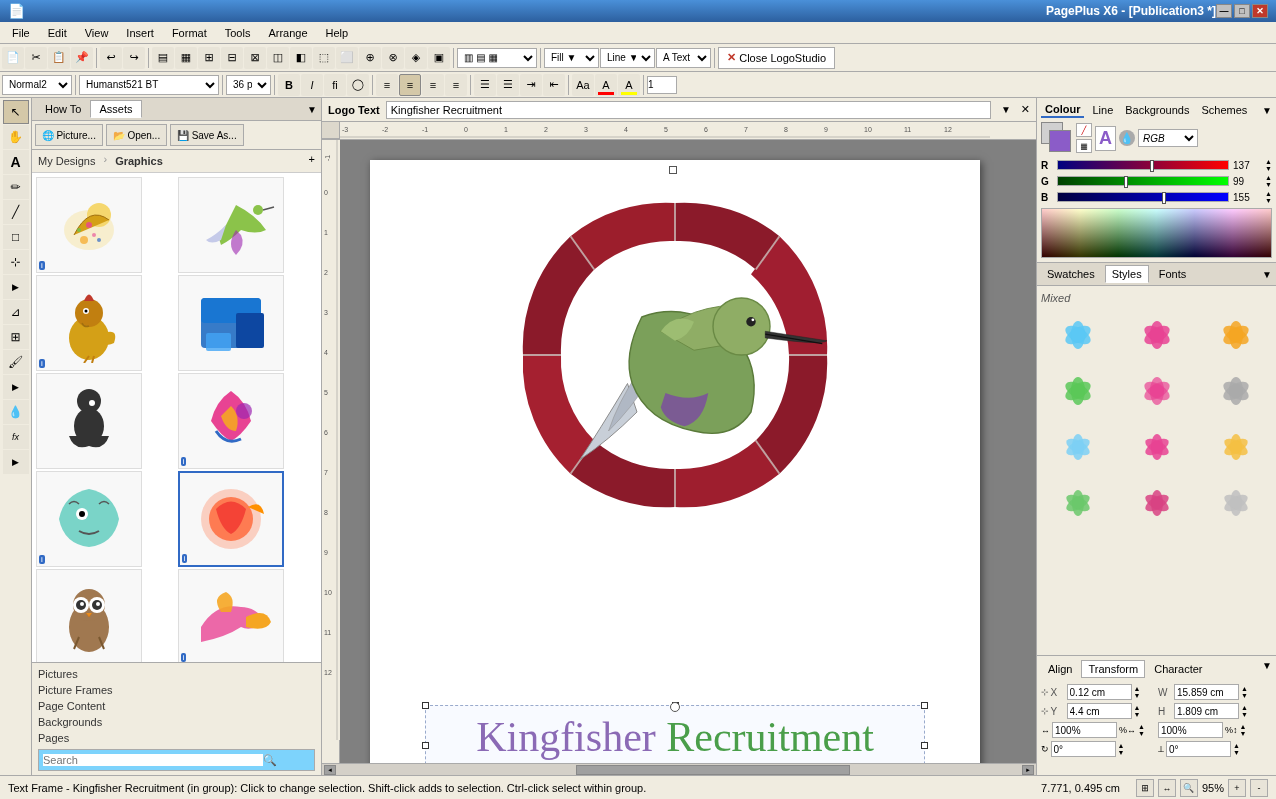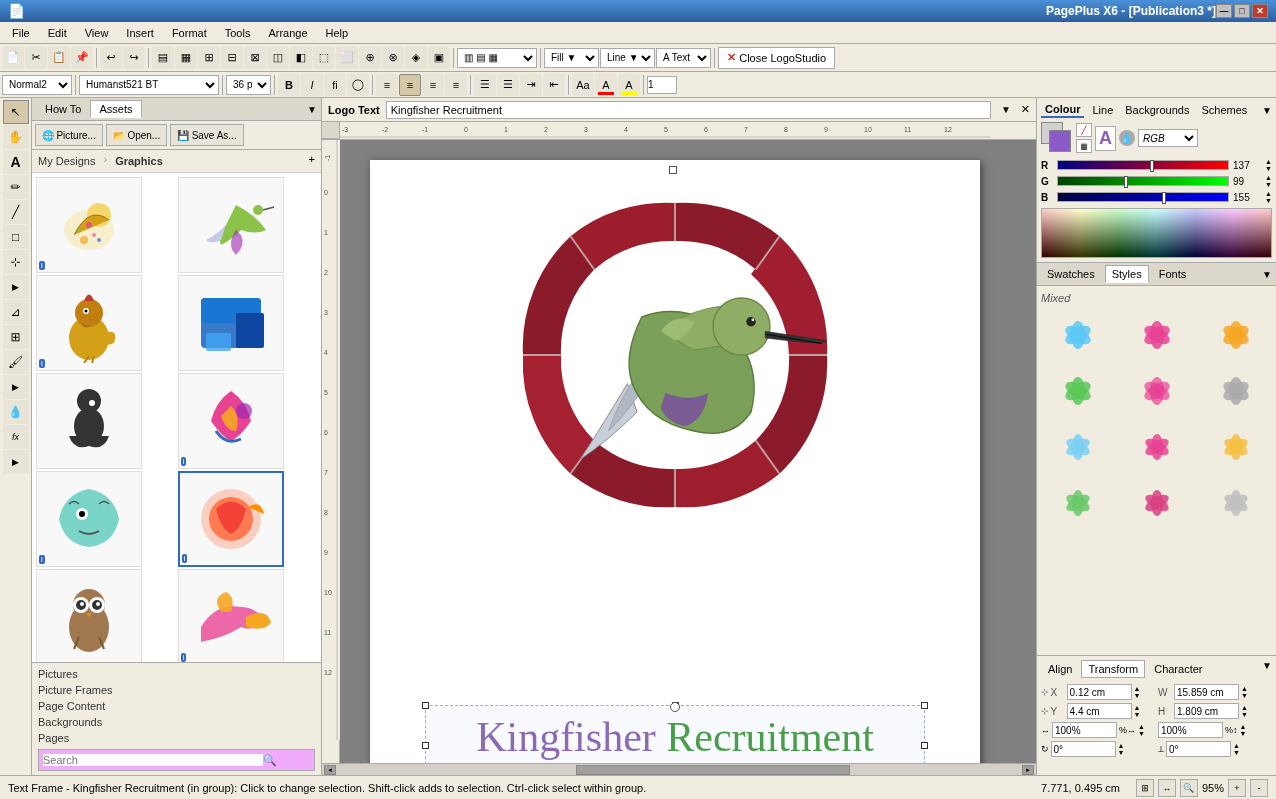--- a/index.html
+++ b/index.html
@@ -208,21 +208,21 @@
       display: flex;
       flex-direction: column;
       gap: 2px;
     }
     .assets-link {
       font-size: 11px; color: #333; cursor: pointer;
       padding: 1px 0;
     }
     #search-bar {
       display: flex; align-items: center;
-      border: 1px solid #aaa; background: #f0abfc;
+      border: 1px solid #aaa; background: #7dd3fc;
       height: 22px; padding: 0 4px;
       margin-top: 2px;
     }
     #search-input {
       border: none; outline: none; width: 220px; font-size: 11px;
     }
 
     
     #canvas-area {
       flex: 1;

